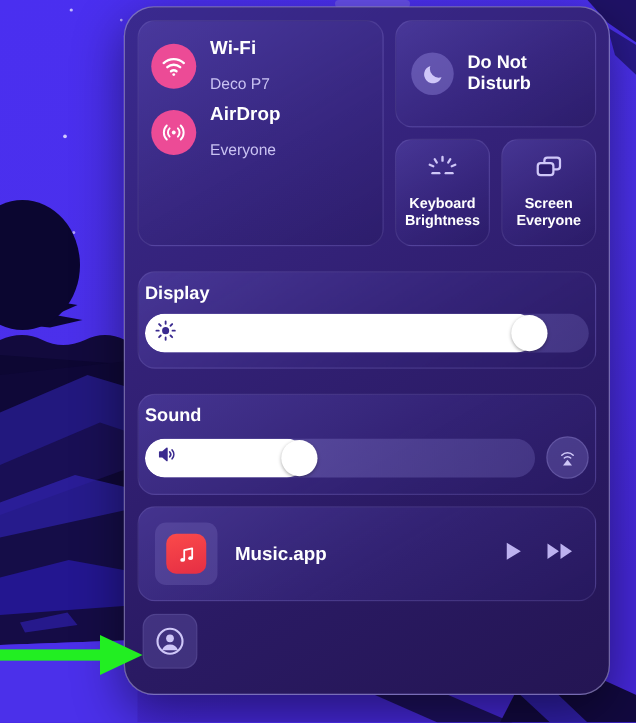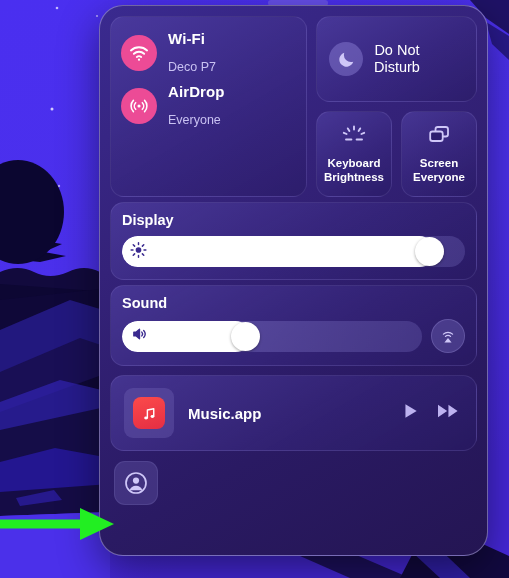--- a/index.html
+++ b/index.html
@@ -45,32 +45,32 @@
   .conn-text{display:flex;flex-direction:column;justify-content:center;line-height:1.12;}
   .conn-title{color:#ffffff;font-size:15px;font-weight:bold;letter-spacing:.1px;}
   .conn-sub{color:#c9c2f2;font-size:12.5px;margin-top:12px;}
 
   .dnd-tile{height:86px;display:flex;align-items:center;gap:11px;padding:0 12px;box-sizing:border-box;}
   .dnd-circ{
     width:34px;height:34px;border-radius:50%;
     background:rgba(150,138,225,.42);
     display:flex;align-items:center;justify-content:center;flex:none;
   }
-  .dnd-label{color:#fff;font-size:14.5px;font-weight:normal;line-height:1.2;text-align:center;}
+  .dnd-label{color:#fff;font-size:14.5px;font-weight:bold;line-height:1.2;}
 
   .small-row{display:flex;gap:9px;}
   .small-tile{
     width:76px;height:86px;
     display:flex;flex-direction:column;align-items:center;justify-content:center;gap:7px;
     padding:4px 4px;box-sizing:border-box;
   }
   .small-label{color:#fff;font-size:11.5px;font-weight:bold;text-align:center;line-height:1.18;}
 
   
-  .slider-tile{margin-top:5px;padding:9px 11px 12px;box-sizing:border-box;}
+  .slider-tile{margin-top:20px;padding:9px 5px 12px;box-sizing:border-box;}
   .slider-head{color:#ffffff;font-size:14.5px;font-weight:bold;margin-bottom:8px;}
   .slider-line{display:flex;align-items:center;gap:9px;}
   .track{
     position:relative;height:31px;border-radius:16px;flex:1;
     background:linear-gradient(90deg,rgba(120,108,190,.55),rgba(96,84,165,.45));
     overflow:hidden;
   }
   .fill{position:absolute;left:0;top:0;bottom:0;background:#ffffff;border-radius:16px;}
   .knob{
     position:absolute;top:1px;width:29px;height:29px;border-radius:50%;

